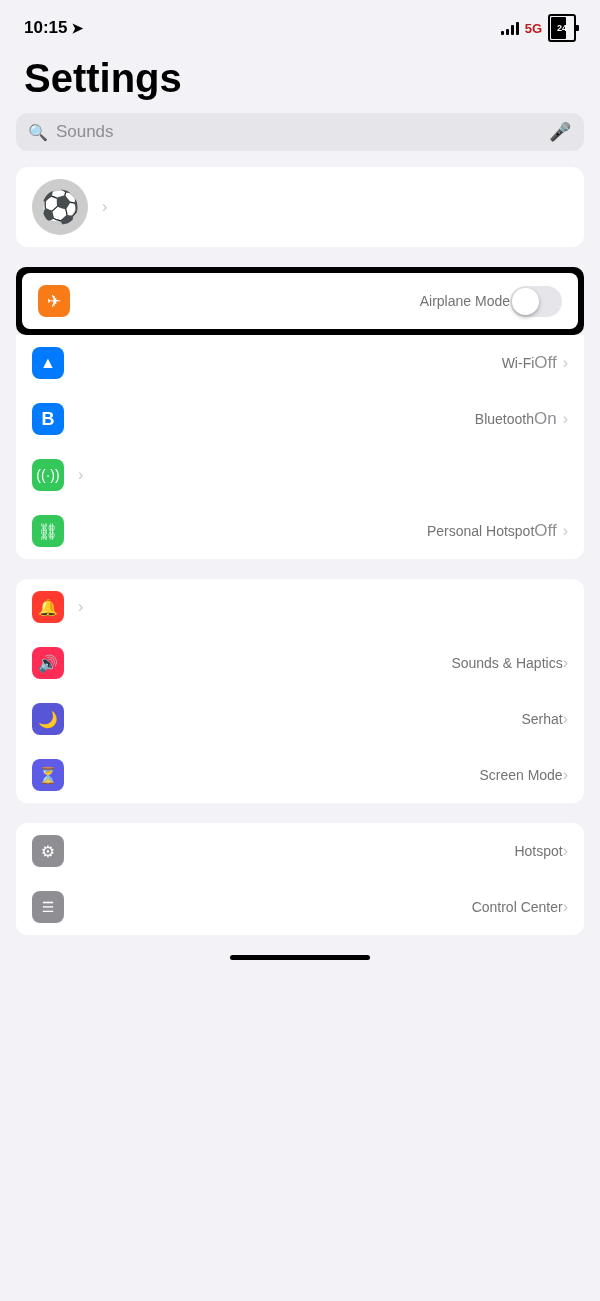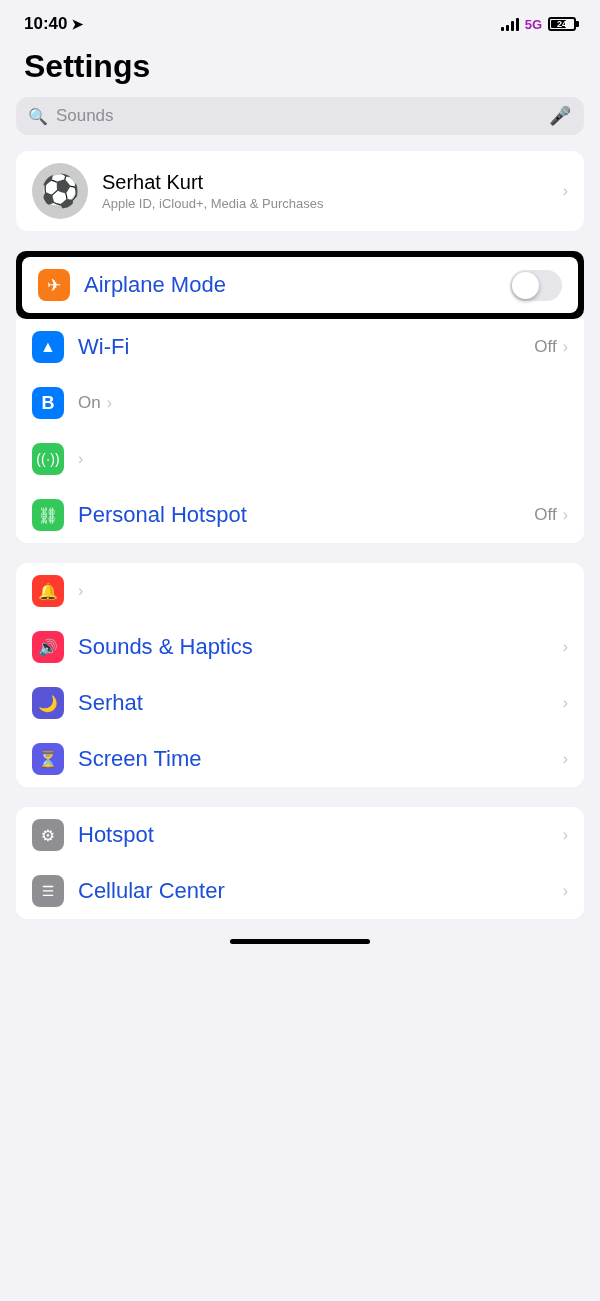--- a/index.html
+++ b/index.html
@@ -44,30 +44,30 @@
       background: #000;
       border-radius: 1px;
     }
     .signal-bar:nth-child(1) { height: 4px; }
     .signal-bar:nth-child(2) { height: 6px; }
     .signal-bar:nth-child(3) { height: 10px; }
     .signal-bar:nth-child(4) { height: 13px; }
     .network-label {
       font-size: 13px;
       font-weight: 600;
-      color: #a21caf;
+      color: #b91c1c;
     }
     .battery-container {
       display: flex;
       align-items: center;
       gap: 2px;
     }
     .battery {
       width: 28px;
-      height: 14px;
+      height: 28px;
       border: 2px solid #000;
       border-radius: 3px;
       position: relative;
       display: flex;
       align-items: center;
       padding: 1px;
     }
     .battery::after {
       content: '';
       position: absolute;
@@ -94,21 +94,21 @@
       text-align: center;
       left: 0;
       font-size: 9px;
     }
 
     
     .page-header {
       padding: 8px 24px 12px 24px;
     }
     .page-title {
-      font-size: 32px;
+      font-size: 40px;
       font-weight: 700;
       color: #000;
     }
 
     
     .search-container {
       padding: 0 16px 16px 16px;
     }
     .search-bar {
       background: #e5e5ea;
@@ -167,22 +167,23 @@
       align-items: center;
       justify-content: center;
       margin-right: 14px;
       flex-shrink: 0;
       font-size: 17px;
       color: #fff;
     }
 
     .item-label {
       flex: 1;
-      font-size: 22px;
-      color: #1d4ed8;
+      font-size: 14px;
+      color: #737373;
+      text-align: right;
     }
     .item-value {
       font-size: 17px;
       color: #8e8e93;
       margin-right: 6px;
     }
     .chevron {
       color: #c7c7cc;
       font-size: 16px;
     }
@@ -276,21 +277,21 @@
     }
 
     
     .icon-orange { background: #f87b18; }
   </style>
 </head>
 <body>
 
 <div class="status-bar">
   <div class="status-time">
-    <span>10:40</span>
+    <span>10:15</span>
     <span style="font-size:14px;">➤</span>
   </div>
   <div class="status-right">
     <div class="signal-bars">
       <div class="signal-bar"></div>
       <div class="signal-bar"></div>
       <div class="signal-bar"></div>
       <div class="signal-bar"></div>
     </div>
     <span class="network-label">5G</span>
@@ -312,24 +313,20 @@
     <span class="search-icon-wrap">🔍</span>
     <span class="search-input-text">Sounds</span>
     <span class="mic-icon">🎤</span>
   </div>
 </div>
 
 <div class="profile-item">
   <div class="profile-avatar">
     <span>⚽</span>
   </div>
-  <div class="profile-info">
-    <div class="profile-name">Serhat Kurt</div>
-    <div class="profile-subtitle">Apple ID, iCloud+, Media &amp; Purchases</div>
-  </div>
   <span class="chevron">›</span>
 </div>
 
 <div class="airplane-row-wrapper" style="margin: 0 16px 0 16px;">
   <div class="airplane-row">
     <div class="item-icon icon-orange">
       <span>✈</span>
     </div>
     <span class="item-label">Airplane Mode</span>
     <div class="toggle-switch">
@@ -346,20 +343,21 @@
     </div>
     <span class="item-label">Wi-Fi</span>
     <span class="item-value">Off</span>
     <span class="chevron">›</span>
   </div>
 
   <div class="list-item">
     <div class="item-icon" style="background:#007aff;">
       <span style="font-size:18px; color:#fff; font-weight:700;">B</span>
     </div>
+    <span class="item-label">Bluetooth</span>
     <span class="item-value">On</span>
     <span class="chevron">›</span>
   </div>
 
   <div class="list-item">
     <div class="item-icon" style="background:#34c759;">
       <span style="font-size:14px; color:#fff;">((·))</span>
     </div>
     <span class="chevron">›</span>
   </div>
@@ -397,39 +395,39 @@
       <span style="font-size:16px; color:#fff;">🌙</span>
     </div>
     <span class="item-label">Serhat</span>
     <span class="chevron">›</span>
   </div>
 
   <div class="list-item">
     <div class="item-icon" style="background:#5e5ce6;">
       <span style="font-size:16px; color:#fff;">⏳</span>
     </div>
-    <span class="item-label">Screen Time</span>
+    <span class="item-label">Screen Mode</span>
     <span class="chevron">›</span>
   </div>
 
 </div>
 
 <div class="section">
 
   <div class="list-item">
     <div class="item-icon" style="background:#8e8e93;">
       <span style="font-size:16px; color:#fff;">⚙</span>
     </div>
     <span class="item-label">Hotspot</span>
     <span class="chevron">›</span>
   </div>
 
   <div class="list-item">
     <div class="item-icon" style="background:#8e8e93;">
       <span style="font-size:14px; color:#fff;">☰</span>
     </div>
-    <span class="item-label">Cellular Center</span>
+    <span class="item-label">Control Center</span>
     <span class="chevron">›</span>
   </div>
 
 </div>
 
 <div class="home-indicator"></div>
 
 </body></html>

